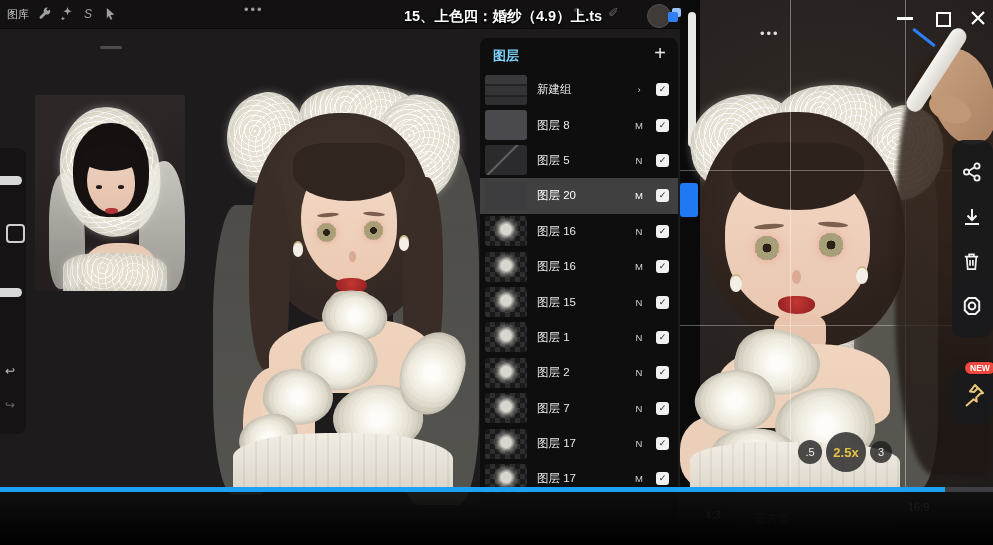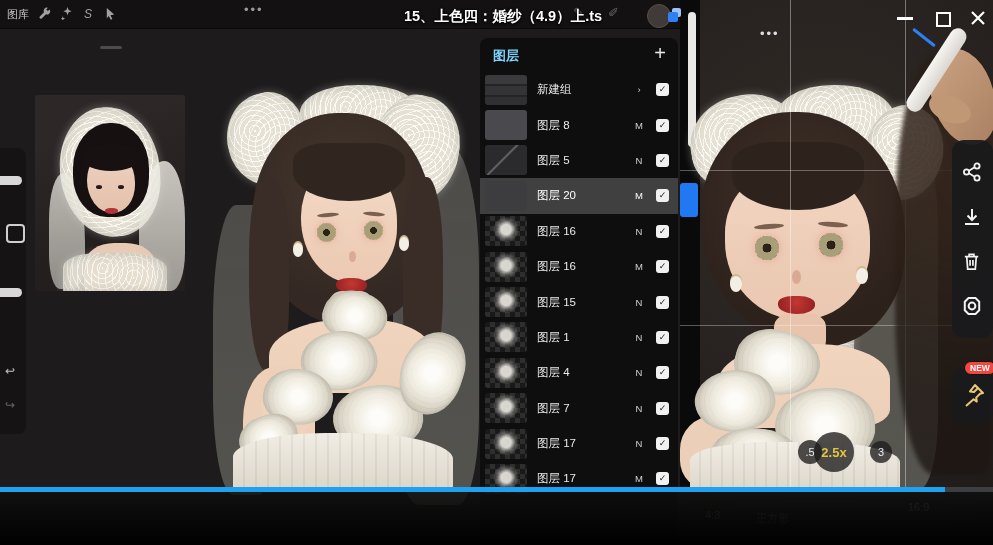--- a/index.html
+++ b/index.html
@@ -229,21 +229,21 @@
           <span class="lcheck">✓</span>
         </div>
         <div class="layer-row">
           <div class="lthumb t-checker"></div>
           <span class="lname">图层 1</span>
           <span class="lmode">N</span>
           <span class="lcheck">✓</span>
         </div>
         <div class="layer-row">
           <div class="lthumb t-checker"></div>
-          <span class="lname">图层 4</span>
+          <span class="lname">图层 2</span>
           <span class="lmode">N</span>
           <span class="lcheck">✓</span>
         </div>
         <div class="layer-row">
           <div class="lthumb t-checker"></div>
           <span class="lname">图层 7</span>
           <span class="lmode">N</span>
           <span class="lcheck">✓</span>
         </div>
         <div class="layer-row">
@@ -305,21 +305,21 @@
       <div class="abs" style="left:58px;top:96px;width:44px;height:26px;background:#c19876;border-radius:50%;transform:rotate(22deg)"></div>
       <div class="abs" style="left:58px;top:22px;width:17px;height:96px;background:linear-gradient(90deg,#f7f5f1,#d9d6d0);border-radius:9px;transform:rotate(33deg)"></div>
       <div class="abs" style="left:40px;top:36px;width:28px;height:3px;background:#2d7ff5;border-radius:2px;transform:rotate(38deg)"></div>
     </div>
 
     <span class="abs aspect-label" style="left:25px;top:509px">4:3</span>
     <span class="abs aspect-label" style="left:76px;top:511px">正方形</span>
     <span class="abs aspect-label" style="left:228px;top:501px">16:9</span>
 
     <div class="abs speed-bubble" style="left:118px;top:440px;width:24px;height:24px">.5</div>
-    <div class="abs speed-bubble active" style="left:134px;top:432px;width:40px;height:40px">2.5x</div>
+    <div class="abs speed-bubble active" style="left:146px;top:432px;width:40px;height:40px">2.5x</div>
     <div class="abs speed-bubble" style="left:190px;top:441px;width:22px;height:22px">3</div>
   </div>
 
   <div class="abs" id="title-wrap">
     <span id="video-title">15、上色四：婚纱（4.9）上.ts</span>
   </div>
   <div class="abs copy-icon">
     <span class="abs copy-back"></span>
       <span class="abs copy-front"></span>
   </div>

